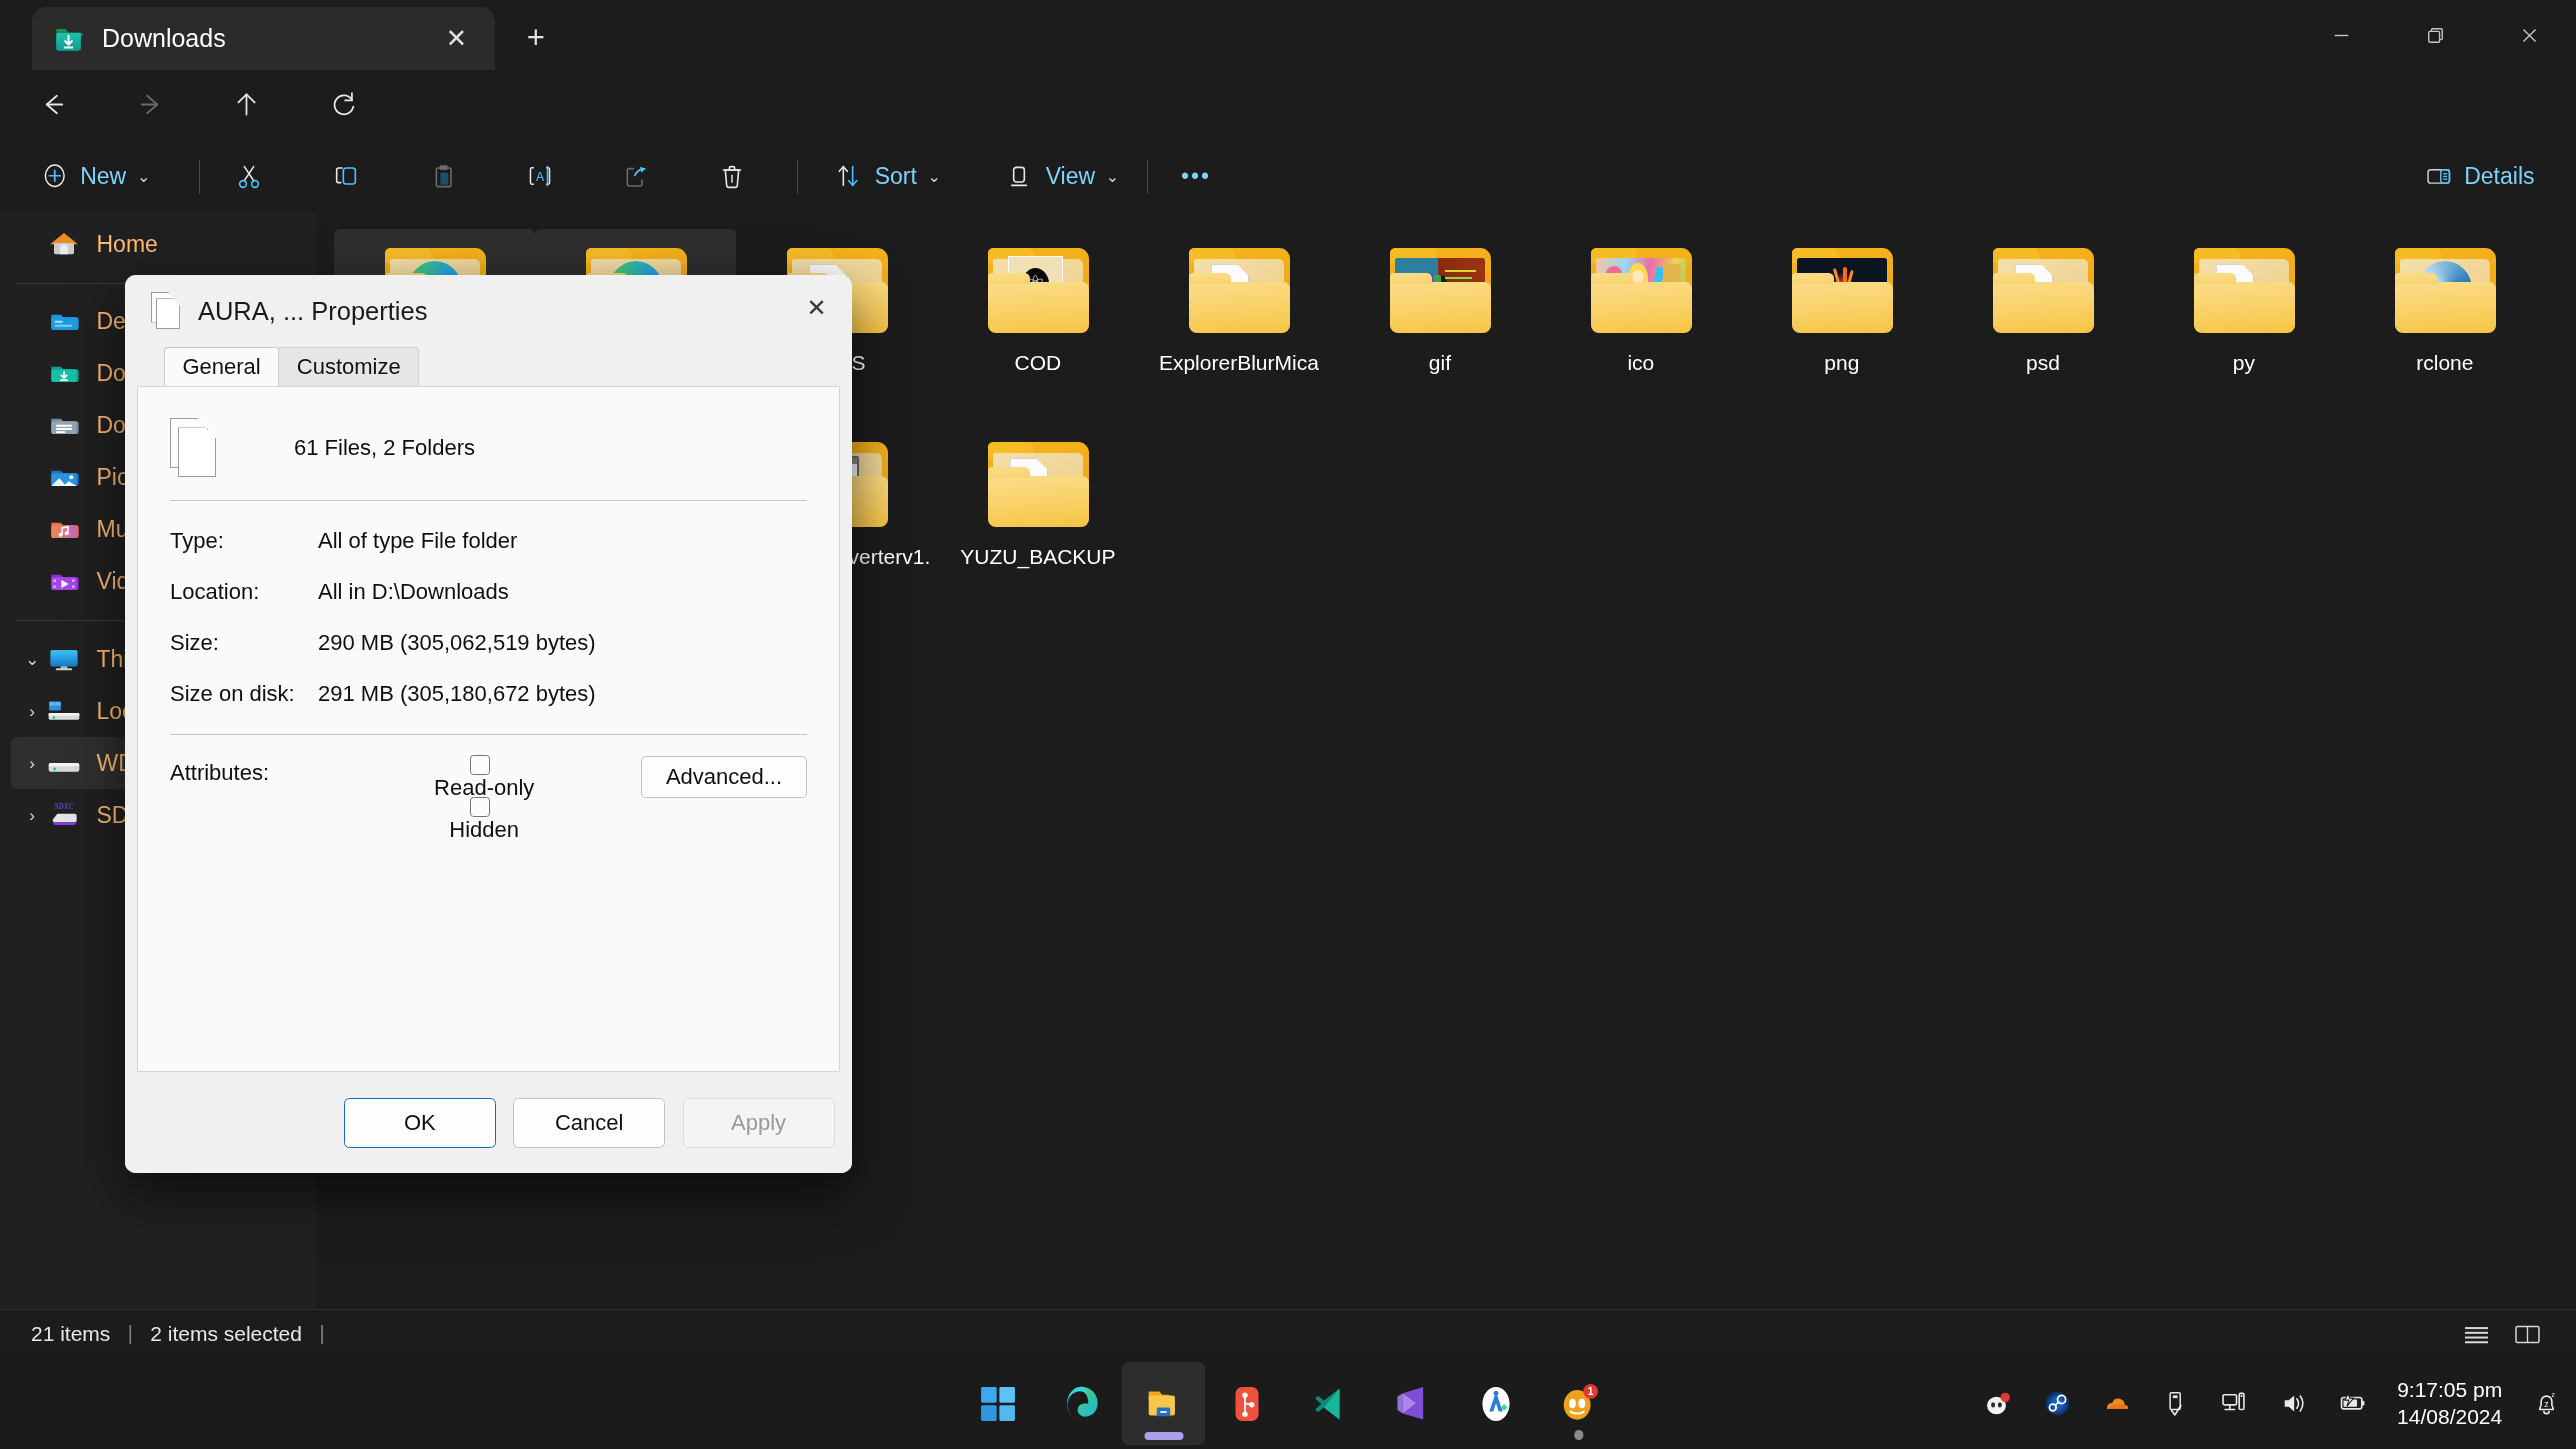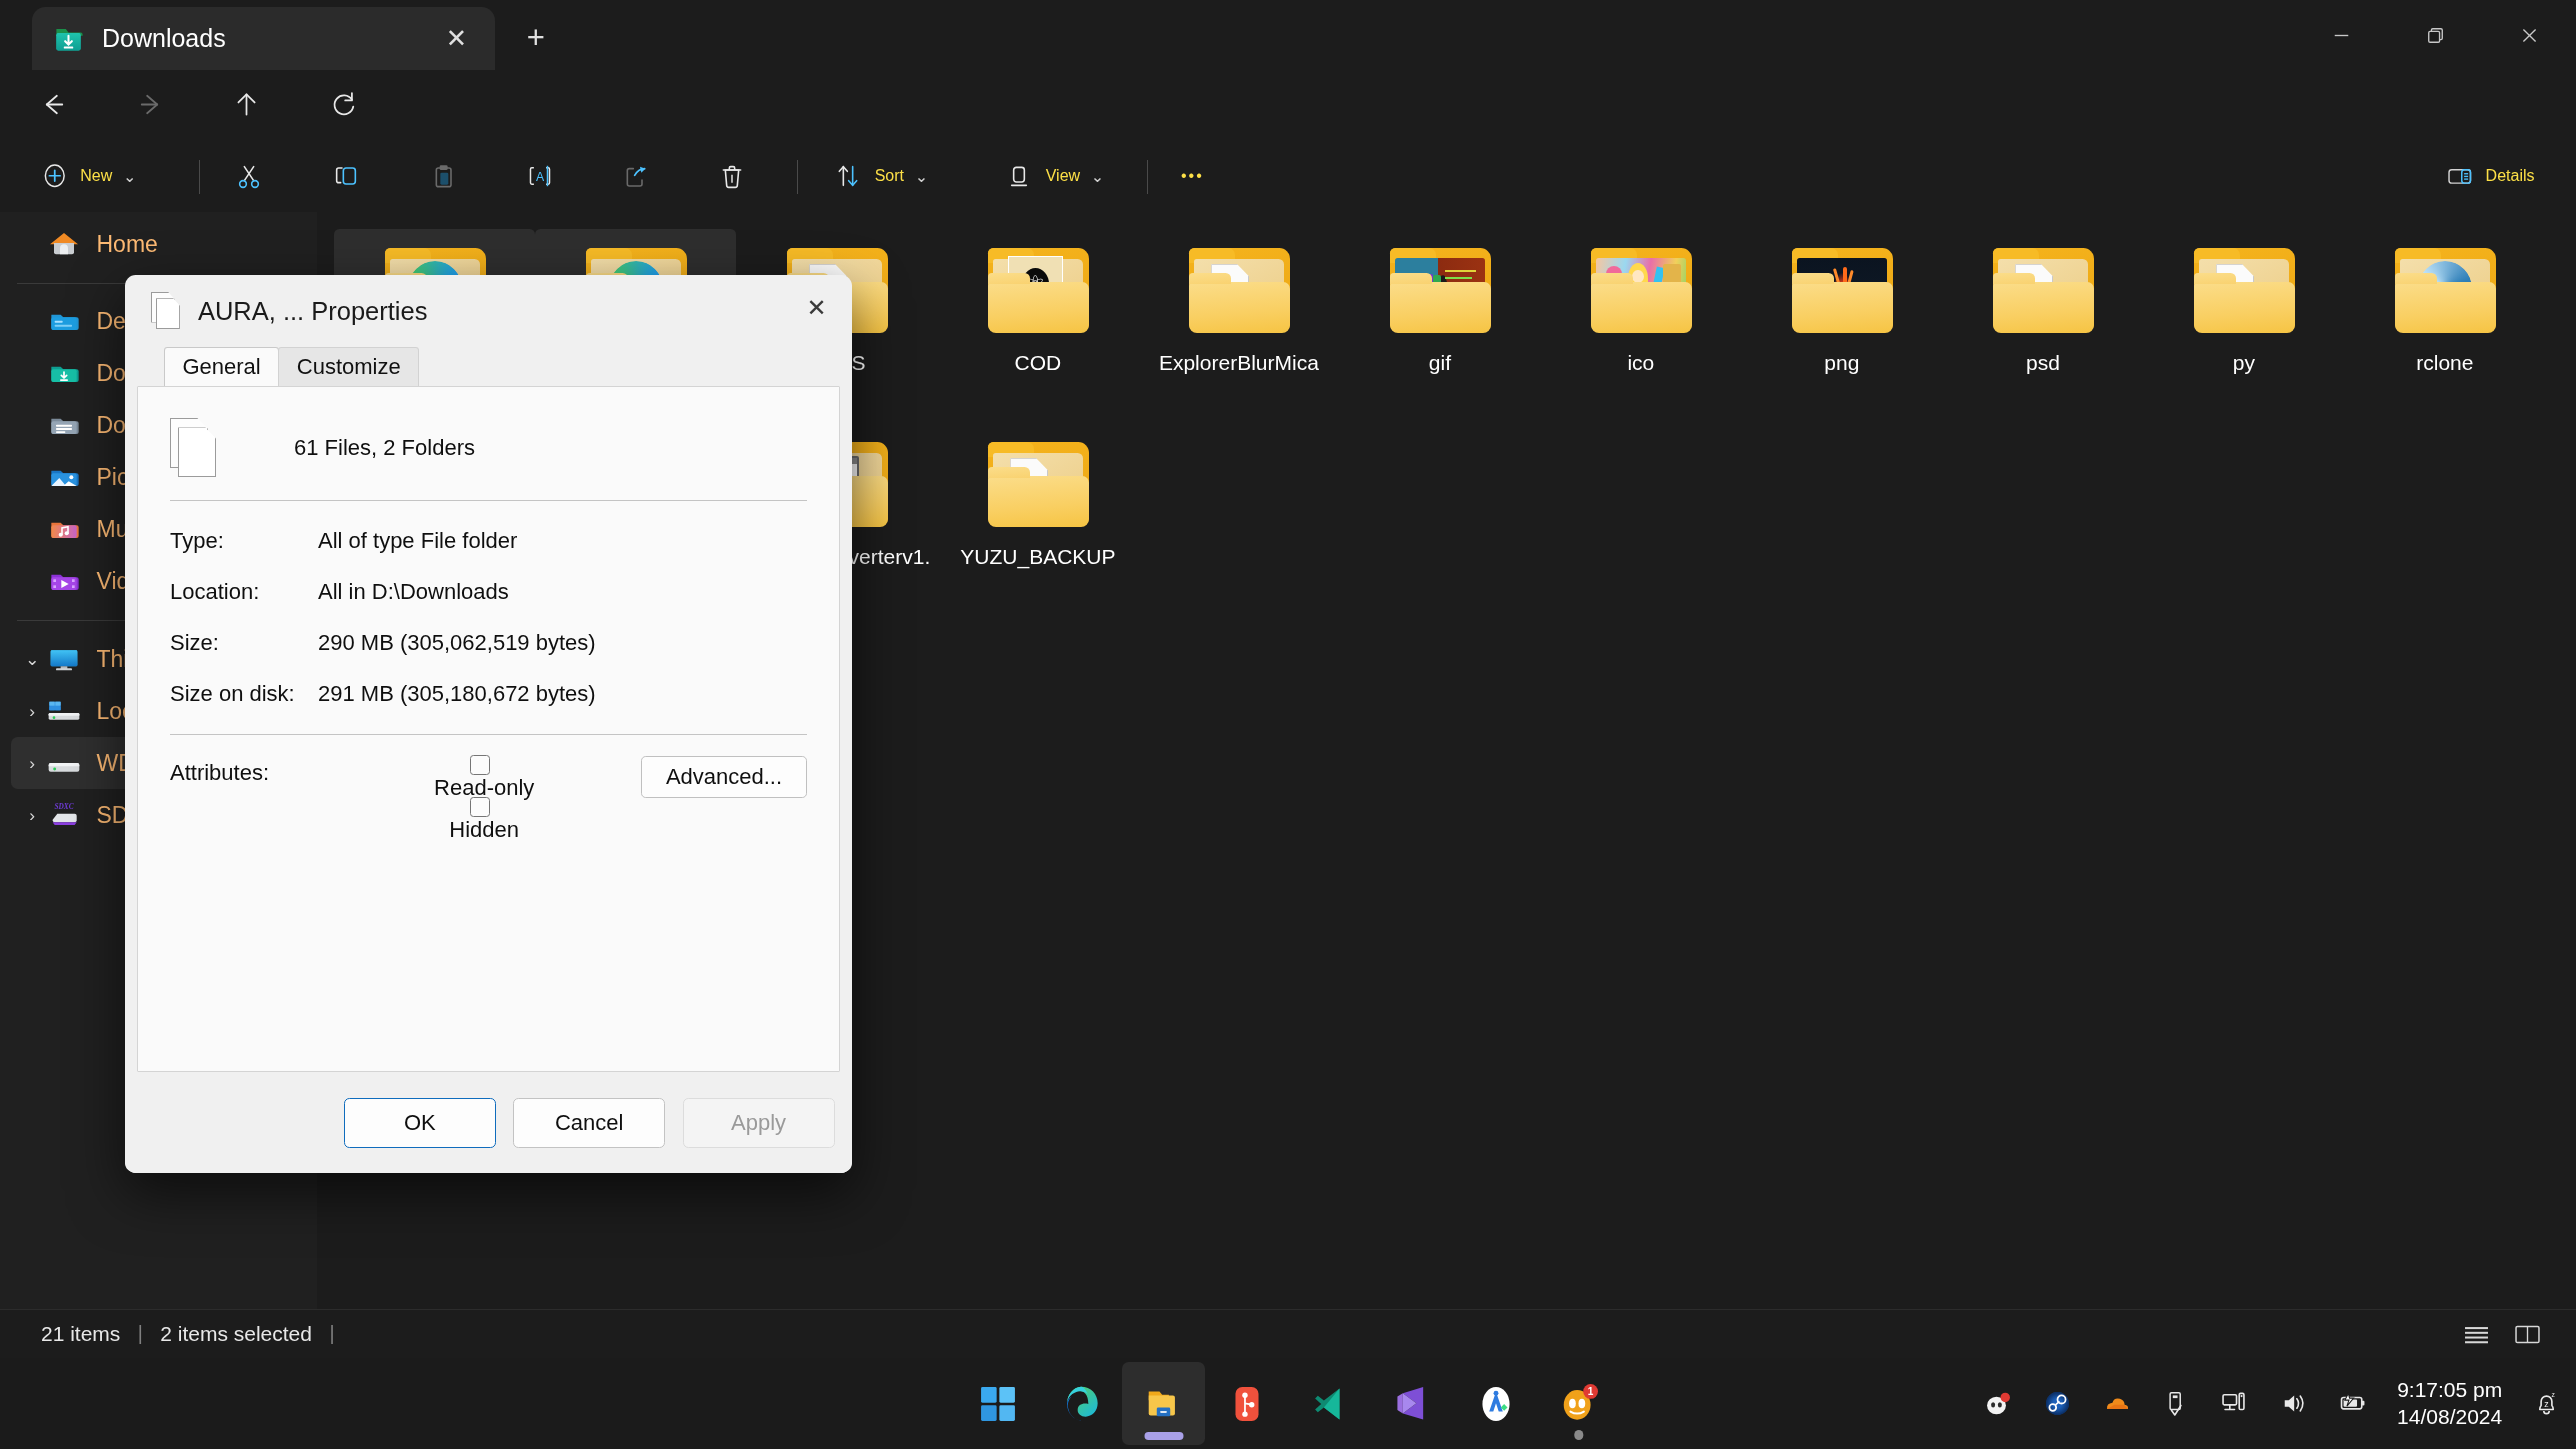--- a/index.html
+++ b/index.html
@@ -73,21 +73,21 @@
 
   
   #commandbar {
     position: absolute; left: 0; top: 140px; width: 2576px; height: 72px;
     background: #1c1c1c;
   }
   .cmd-item {
     position: absolute; top: 10.7px; height: 51px;
     display: flex; align-items: center; border-radius: 6.7px; padding: 0 12px;
   }
-  .cmd-label { color: #fde047; font-size: 16px; margin-left: 10.7px; }
+  .cmd-label { color: #7dd3fc; font-size: 23px; margin-left: 10.7px; }
   .cmd-chev { color: #d0d0d0; font-size: 16px; margin-left: 10.7px; }
   .cmd-sep {
     position: absolute; top: 20px; width: 1.3px; height: 34px; background: #4a4a4a;
   }
   #details-btn {
     position: absolute; right: 29.5px; top: 10.7px; height: 51px;
     display: flex; align-items: center; padding: 0 12px; border-radius: 6.7px;
   }
 
   
@@ -193,21 +193,21 @@
     width: 27px; height: 32px; border-radius: 50%; background: #0a0a0a; position: relative;
   }
   .cod-ball::after {
     content: "⚛"; position: absolute; left: 50%; top: 50%; transform: translate(-50%,-50%);
     color: #ffffff; font-size: 23px; line-height: 1;
   }
 
   
   #statusbar {
     position: absolute; left: 0; top: 1309px; width: 2576px; height: 48px;
-    background: #1c1c1c; display: flex; align-items: center; padding-left: 41px;
+    background: #1c1c1c; display: flex; align-items: center; padding-left: 31px;
     border-top: 0.7px solid #2c2c2c;
   }
   .status-text { color: #e8e8e8; font-size: 21px; }
   .status-div { color: #808080; font-size: 19.5px; margin: 0 17.4px; }
   #view-toggles { position: absolute; right: 29.5px; top: 8px; display: flex; gap: 13.4px; }
   .vt-btn {
     width: 38px; height: 32px; display: flex; align-items: center; justify-content: center;
     border-radius: 4px;
   }
 

